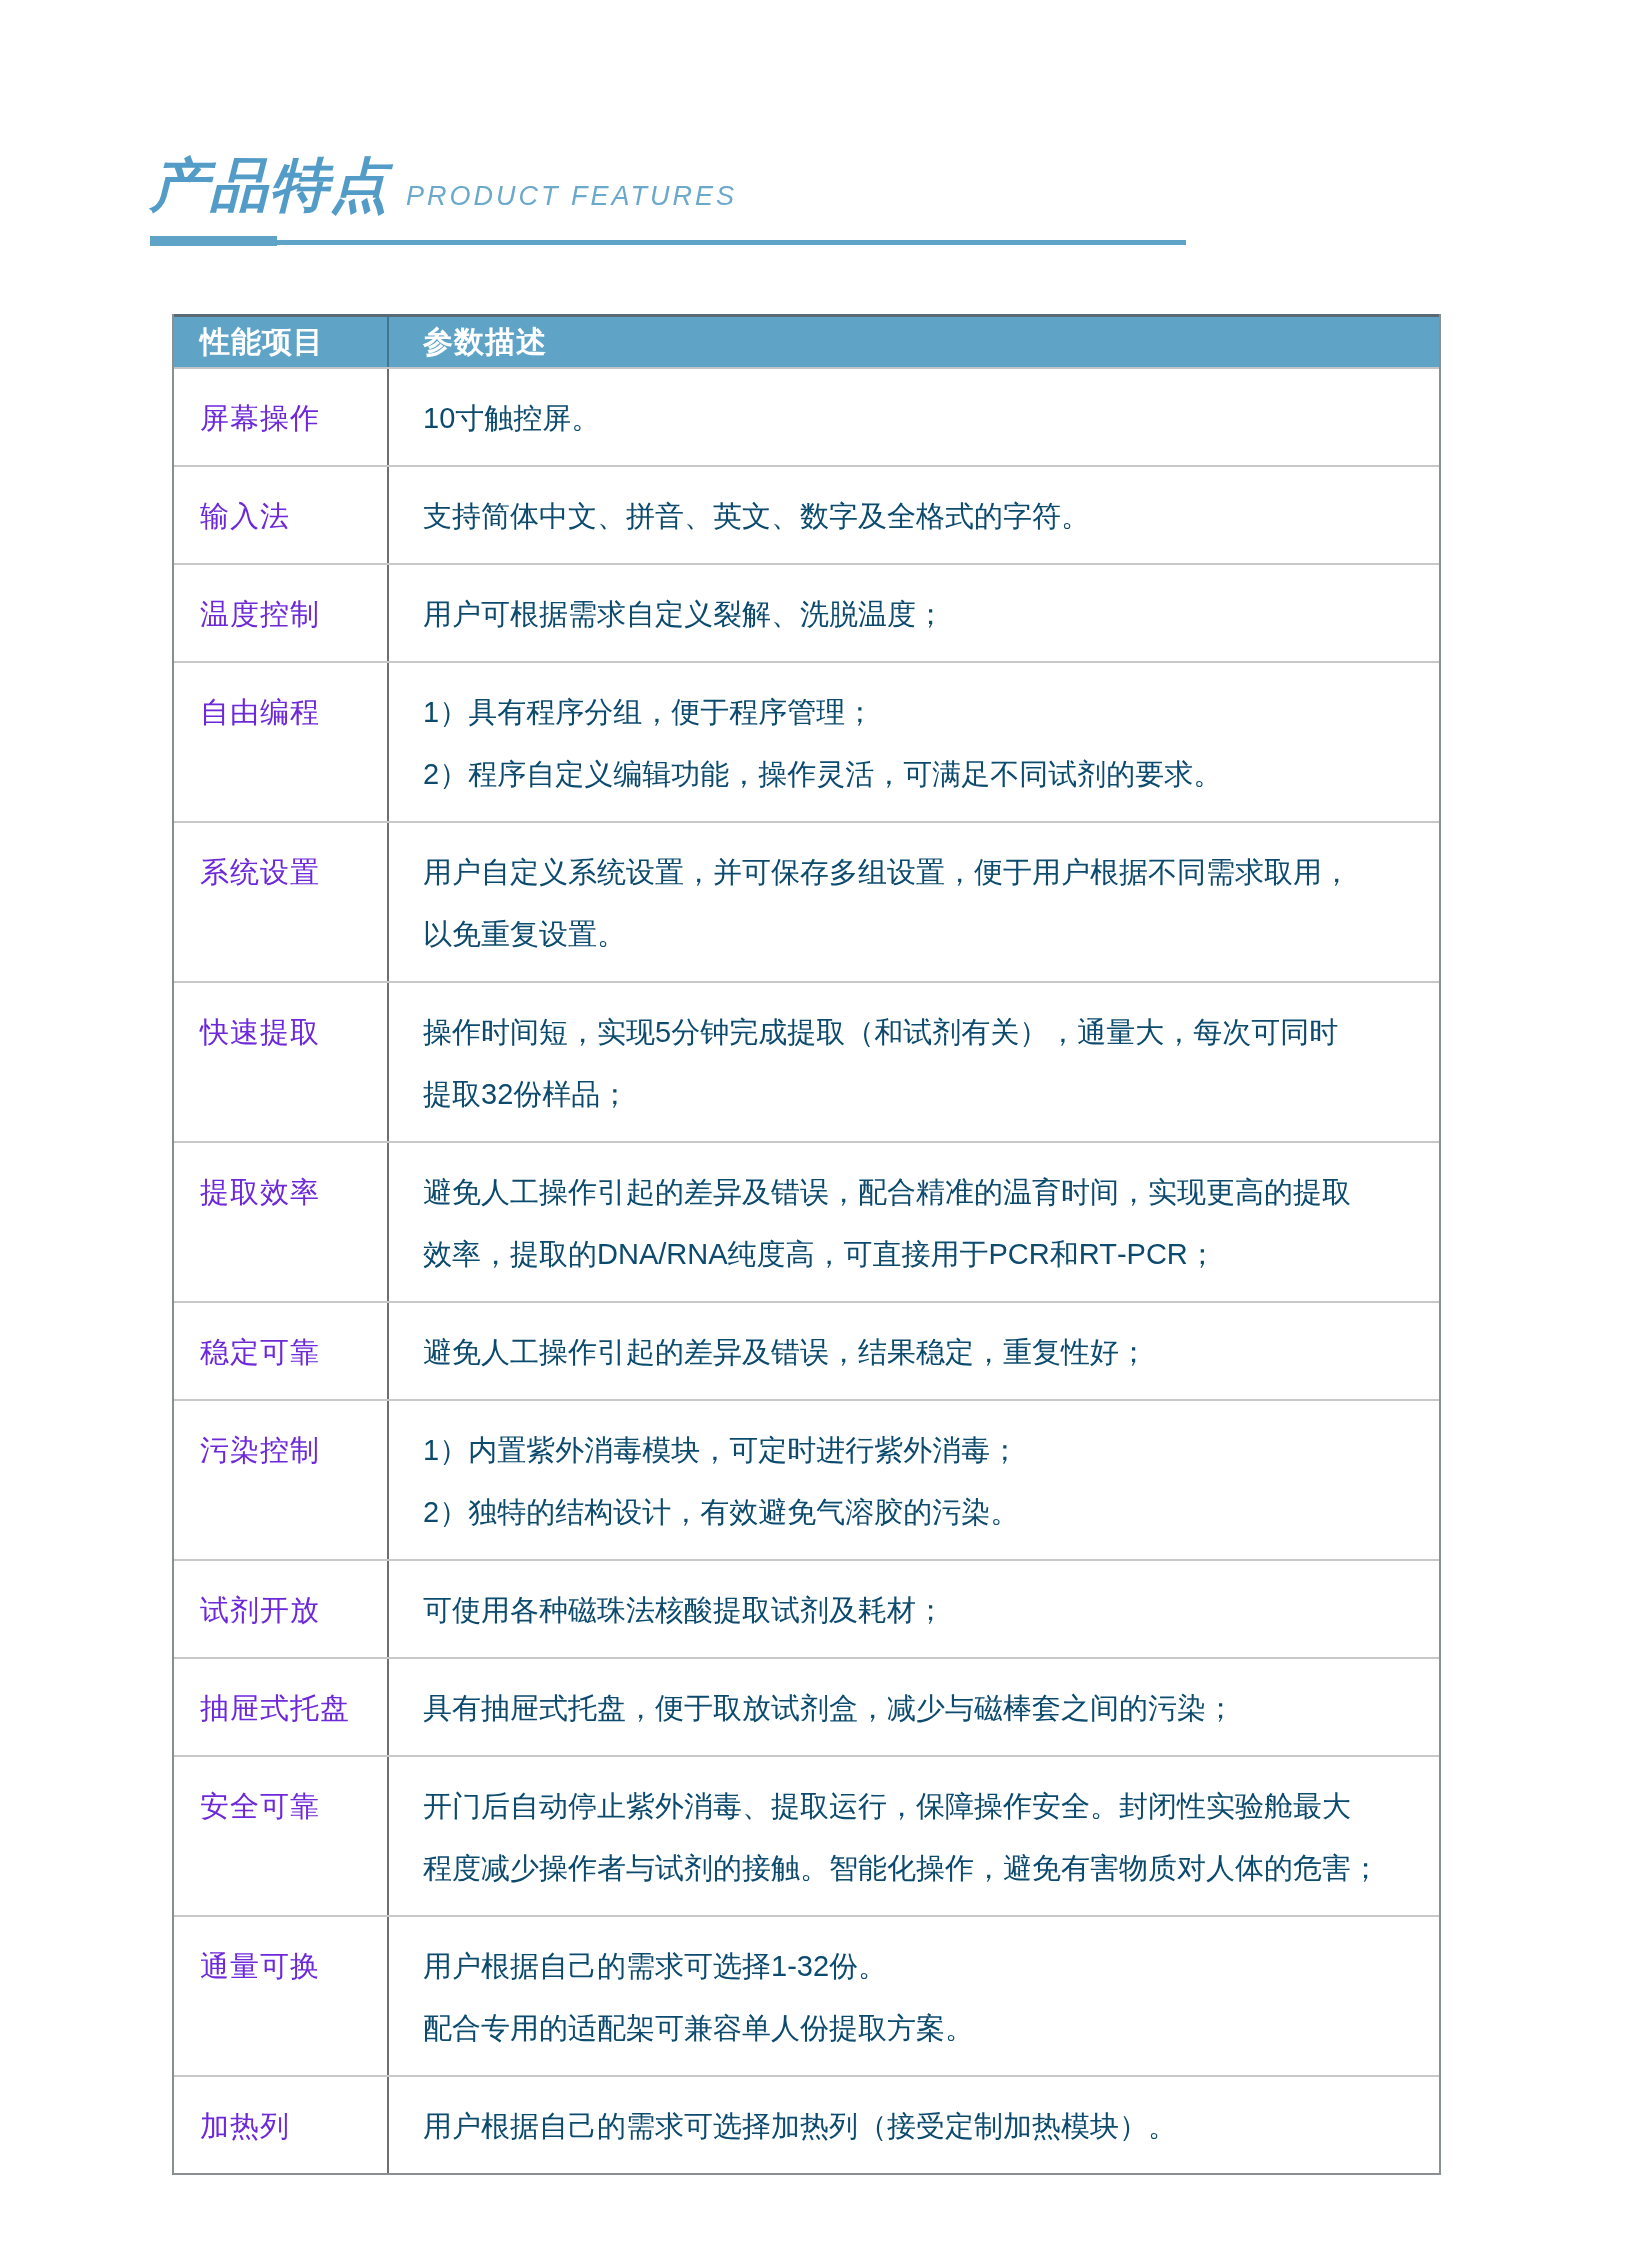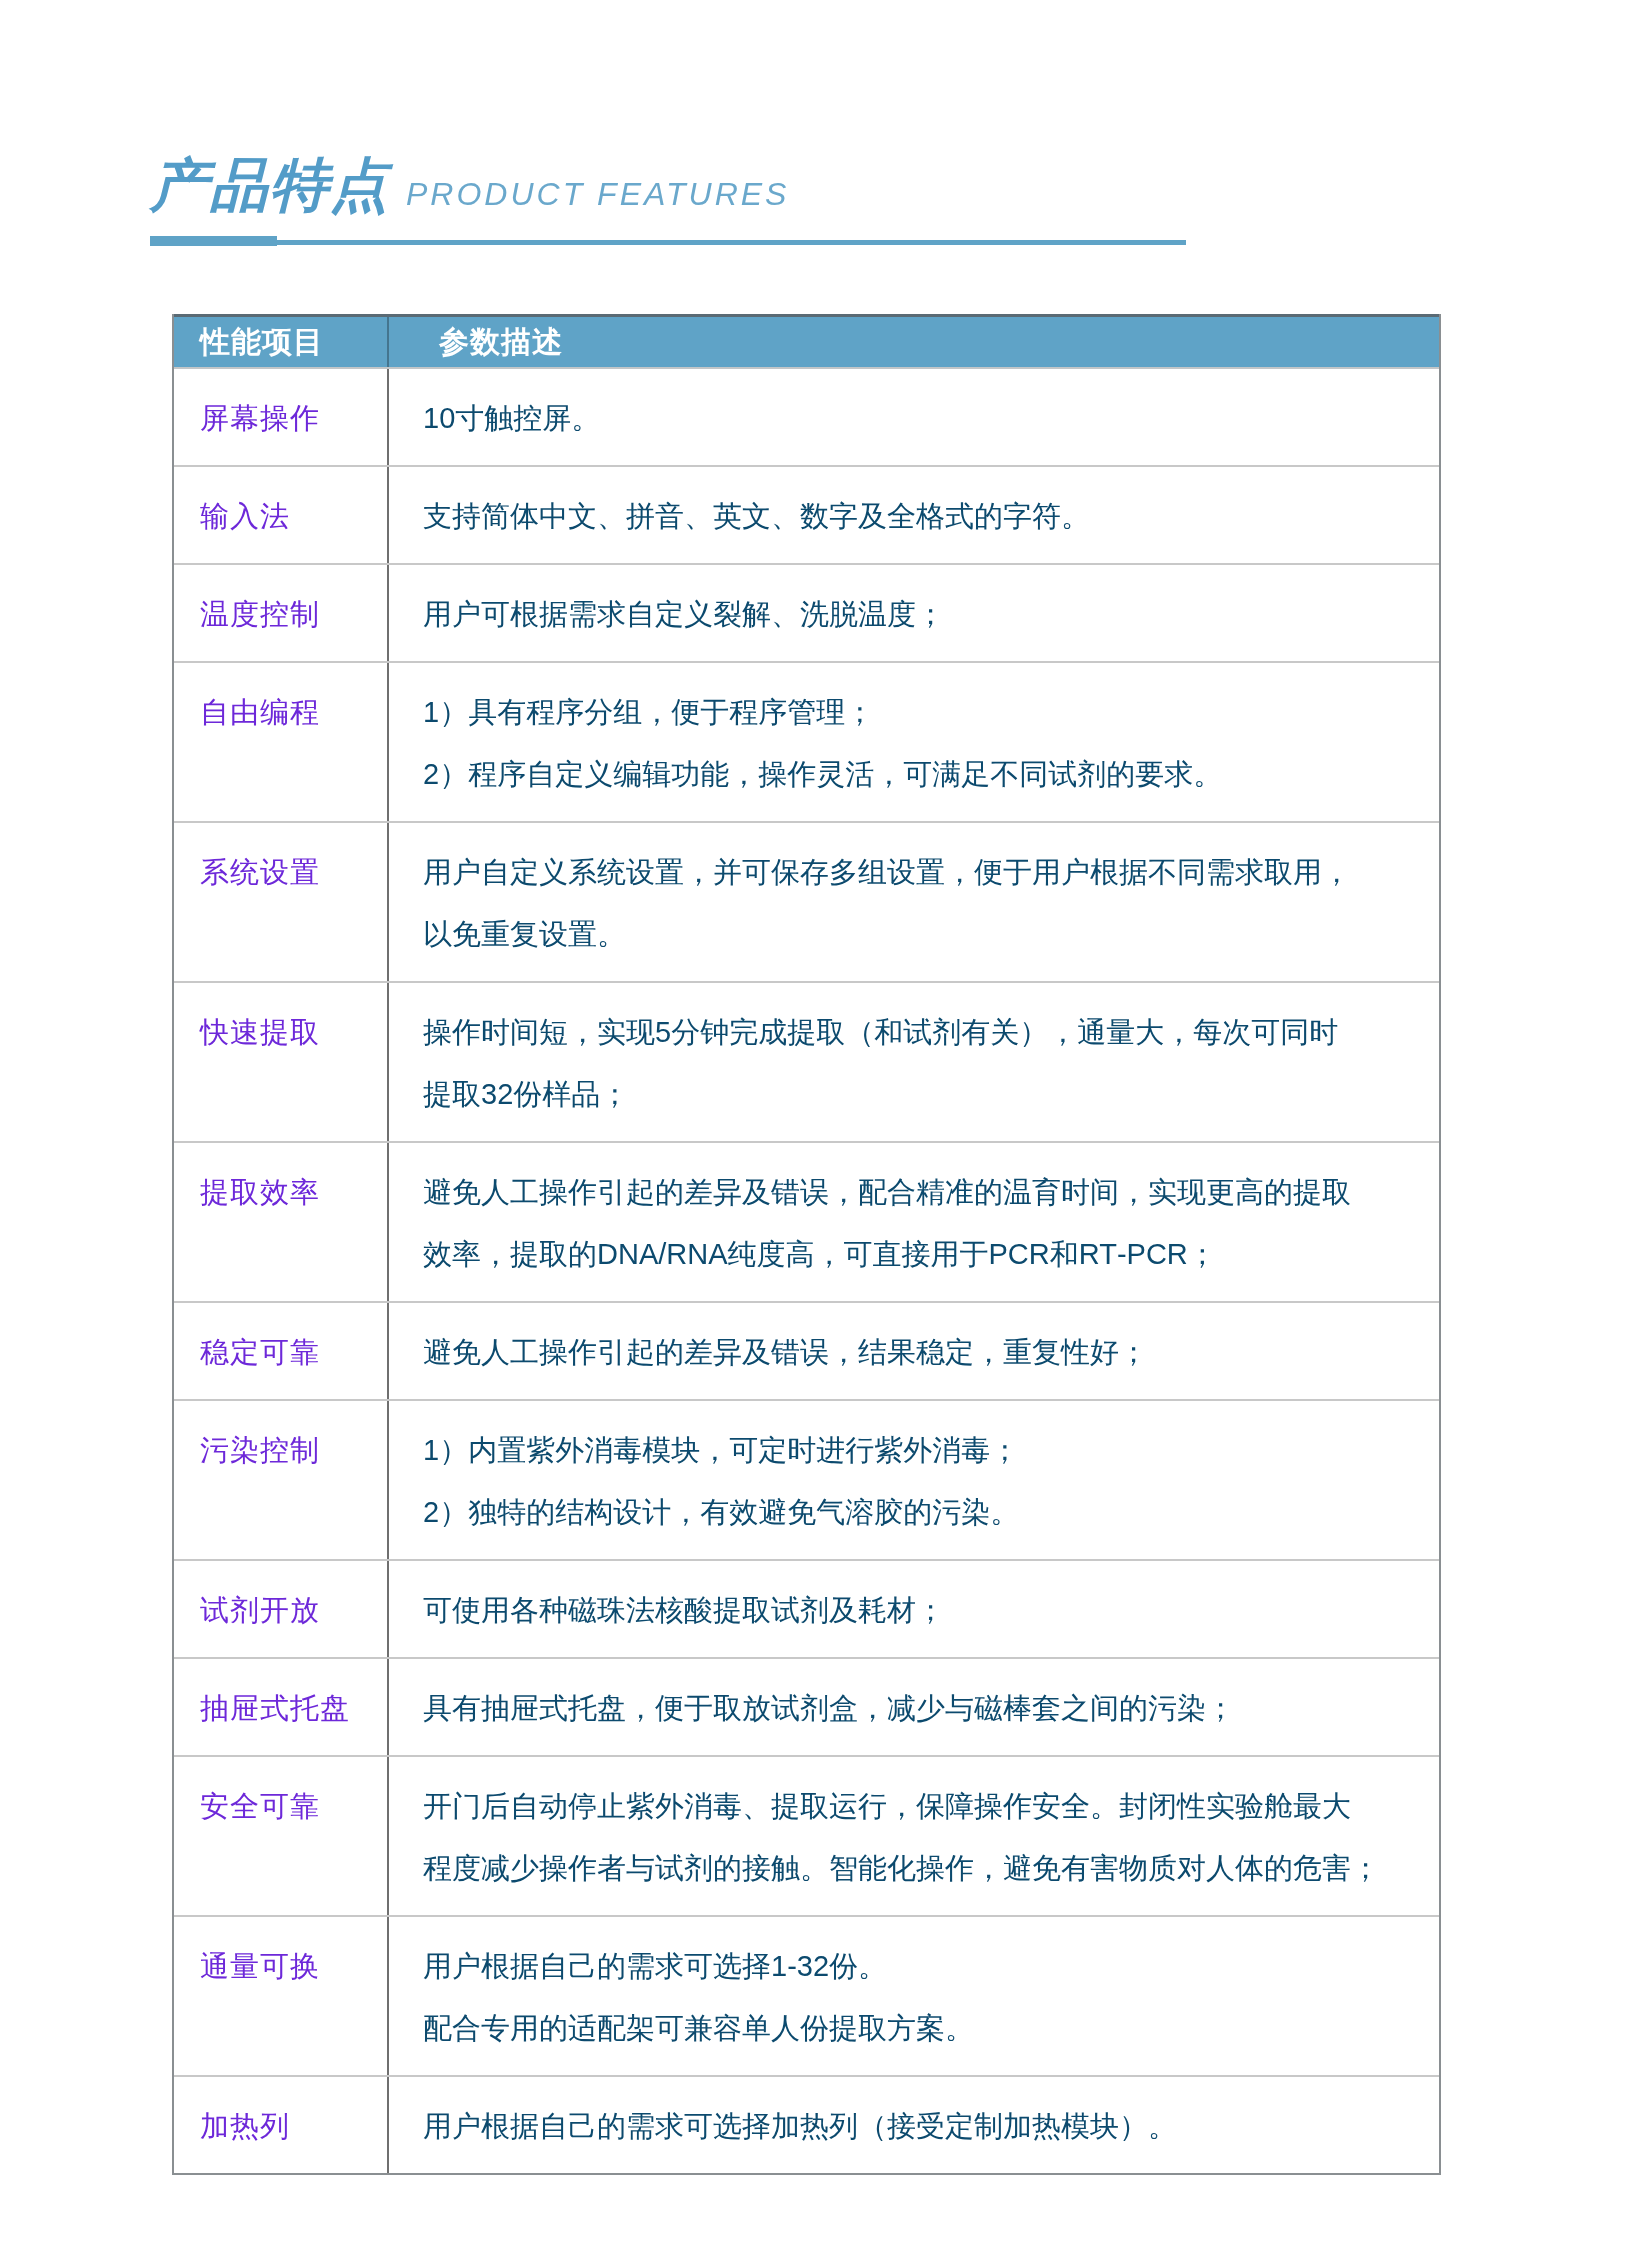--- a/index.html
+++ b/index.html
@@ -15,21 +15,21 @@
   
   .title-row {
     position: absolute; left: 150px; top: 155px;
     display: flex; align-items: baseline; white-space: nowrap; font-style: italic;
   }
   .title-zh {
     font-size: 58px; font-weight: 700; letter-spacing: 2px;
     color: var(--title-blue, #539cc8); line-height: 1.05;
   }
   .title-en {
-    font-size: 32px; font-weight: 400; letter-spacing: 3px;
+    font-size: 27px; font-weight: 400; letter-spacing: 3px;
     color: var(--title-en-blue, #6aa8cc); margin-left: 16px;
   }
   .title-underline {
     position: absolute; left: 150px; top: 236px; width: 1036px; height: 10px;
     display: flex; align-items: flex-end;
   }
   .underline-thick {
     width: 127px; height: 10px; background: var(--accent, #5fa3c7);
   }
   .underline-thin {
@@ -42,21 +42,20 @@
     border-left: 2px solid #8a8f92;
     border-right: 2px solid #8a8f92;
     border-bottom: 2px solid #8a8f92;
     background: #ffffff;
   }
   .thead {
     display: flex; height: 55px;
     background: var(--accent, #5fa3c7);
     border-top: 3px solid #5a6a74;
     border-bottom: 2px solid #c2c6c8;
-    gap: 16px;
   }
   .th {
     display: flex; align-items: center;
     color: #ffffff; font-size: 30px; font-weight: 700; letter-spacing: 1px;
   }
   .th-label { width: 215px; padding-left: 26px; border-right: 2px solid rgba(0,0,0,0.28); }
   .th-desc  { flex: 1; padding-left: 34px; }
 
   .tr { display: flex; border-bottom: 2px solid #c8c8c8; }
   .tr:last-child { border-bottom: none; border-radius: 19px; }

